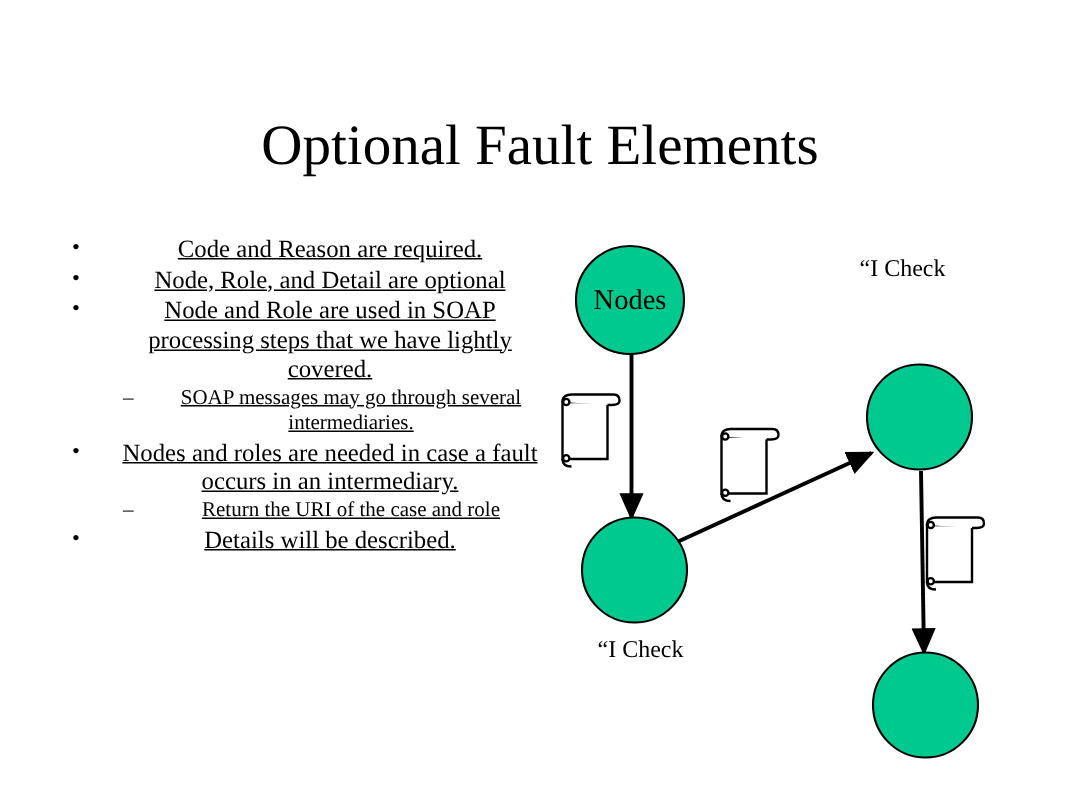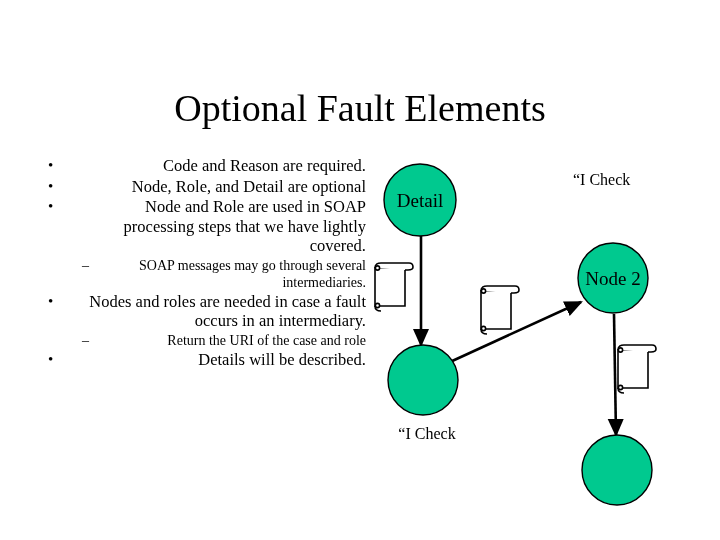--- a/index.html
+++ b/index.html
@@ -23,21 +23,20 @@
     position: absolute;
     left: 0;
     top: 74px;
     width: 720px;
     text-align: center;
     font-size: 38px;
     line-height: 46px;
     font-weight: normal;
     letter-spacing: 0px;
     white-space: nowrap;
-    margin-top: 11px;
   }
 
   
   #bullet-list {
     position: absolute;
     left: 48px;
     top: 156px;
     width: 318px;
   }
   .bullet-row {
@@ -65,21 +64,22 @@
     font-size: 15px;
     line-height: 19.5px;
   }
   .level-2 > .bullet-mark {
     width: 20px;
     font-size: 14px;
     line-height: 17px;
   }
   .bullet-text {
     flex: 1 1 auto;
-    text-align: right;
+    text-align: center;
+    text-decoration: underline;
   }
 
   
   #diagram {
     position: absolute;
     left: 368px;
     top: 150px;
     width: 352px;
     height: 372px;
   }
@@ -181,22 +181,21 @@
       </g>
       <g id="doc-3" transform="translate(247,192)" fill="#ffffff" stroke="#000000" stroke-width="1.6">
         <path d="M3,8 L3,46 L33,46 L33,8 Z"></path>
         <path d="M3,8 C3,4 6,3 9,3 L37,3 C40,3 41,5 41,7 C41,9 39,10 36,10 L33,10"></path>
         <path d="M3,46 C3,50 6,51 9,51 C6,51 3,50 3,46 Z"></path>
         <circle cx="5.5" cy="8" r="2.1"></circle>
         <circle cx="5.5" cy="45.5" r="2.1"></circle>
       </g>
     </svg>
 
-    <div class="node-circle-label" style="left:0px; top:41px; width:104px;">Detail</div>
-    <div class="node-circle-label" style="left:193px; top:119px; width:104px;">Node 2</div>
+    <div class="node-circle-label" style="left:0px; top:41px; width:104px;">Nodes</div>
 
     <div class="annotation-label" style="left:205px; top:18px;">
       <div>“I Check</div>
     </div>
     <div class="annotation-label centered" style="left:0px; top:272px; width:118px;">
       <div>“I Check</div>
     </div>
 
   </div>
 </div>

